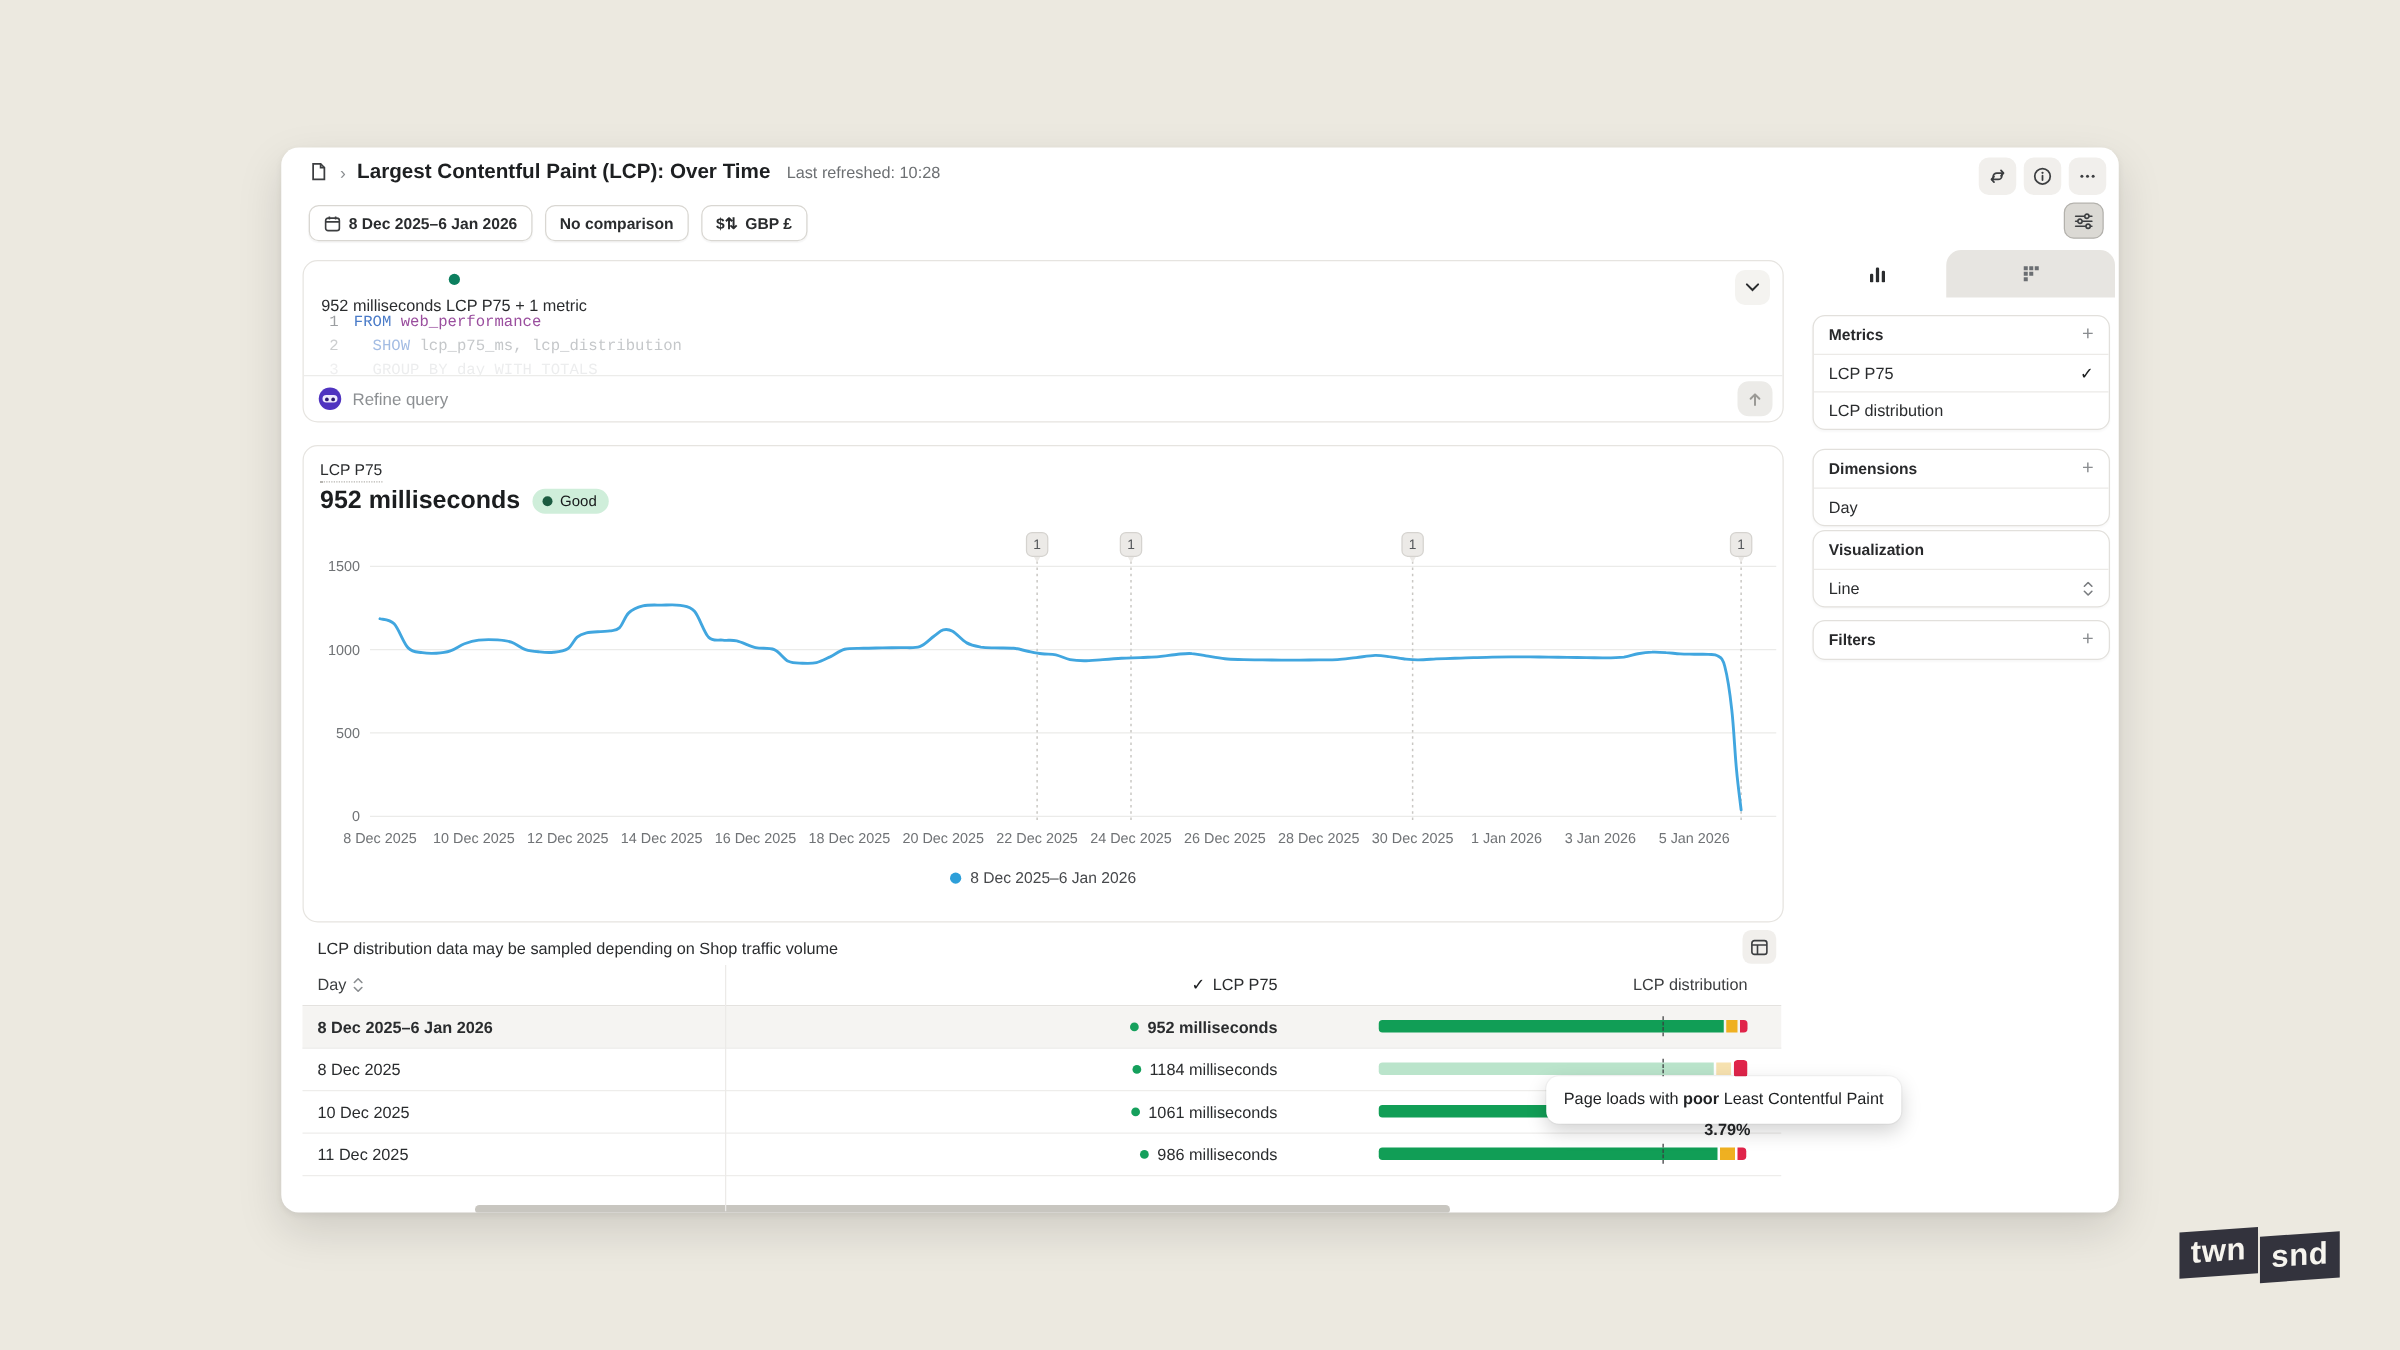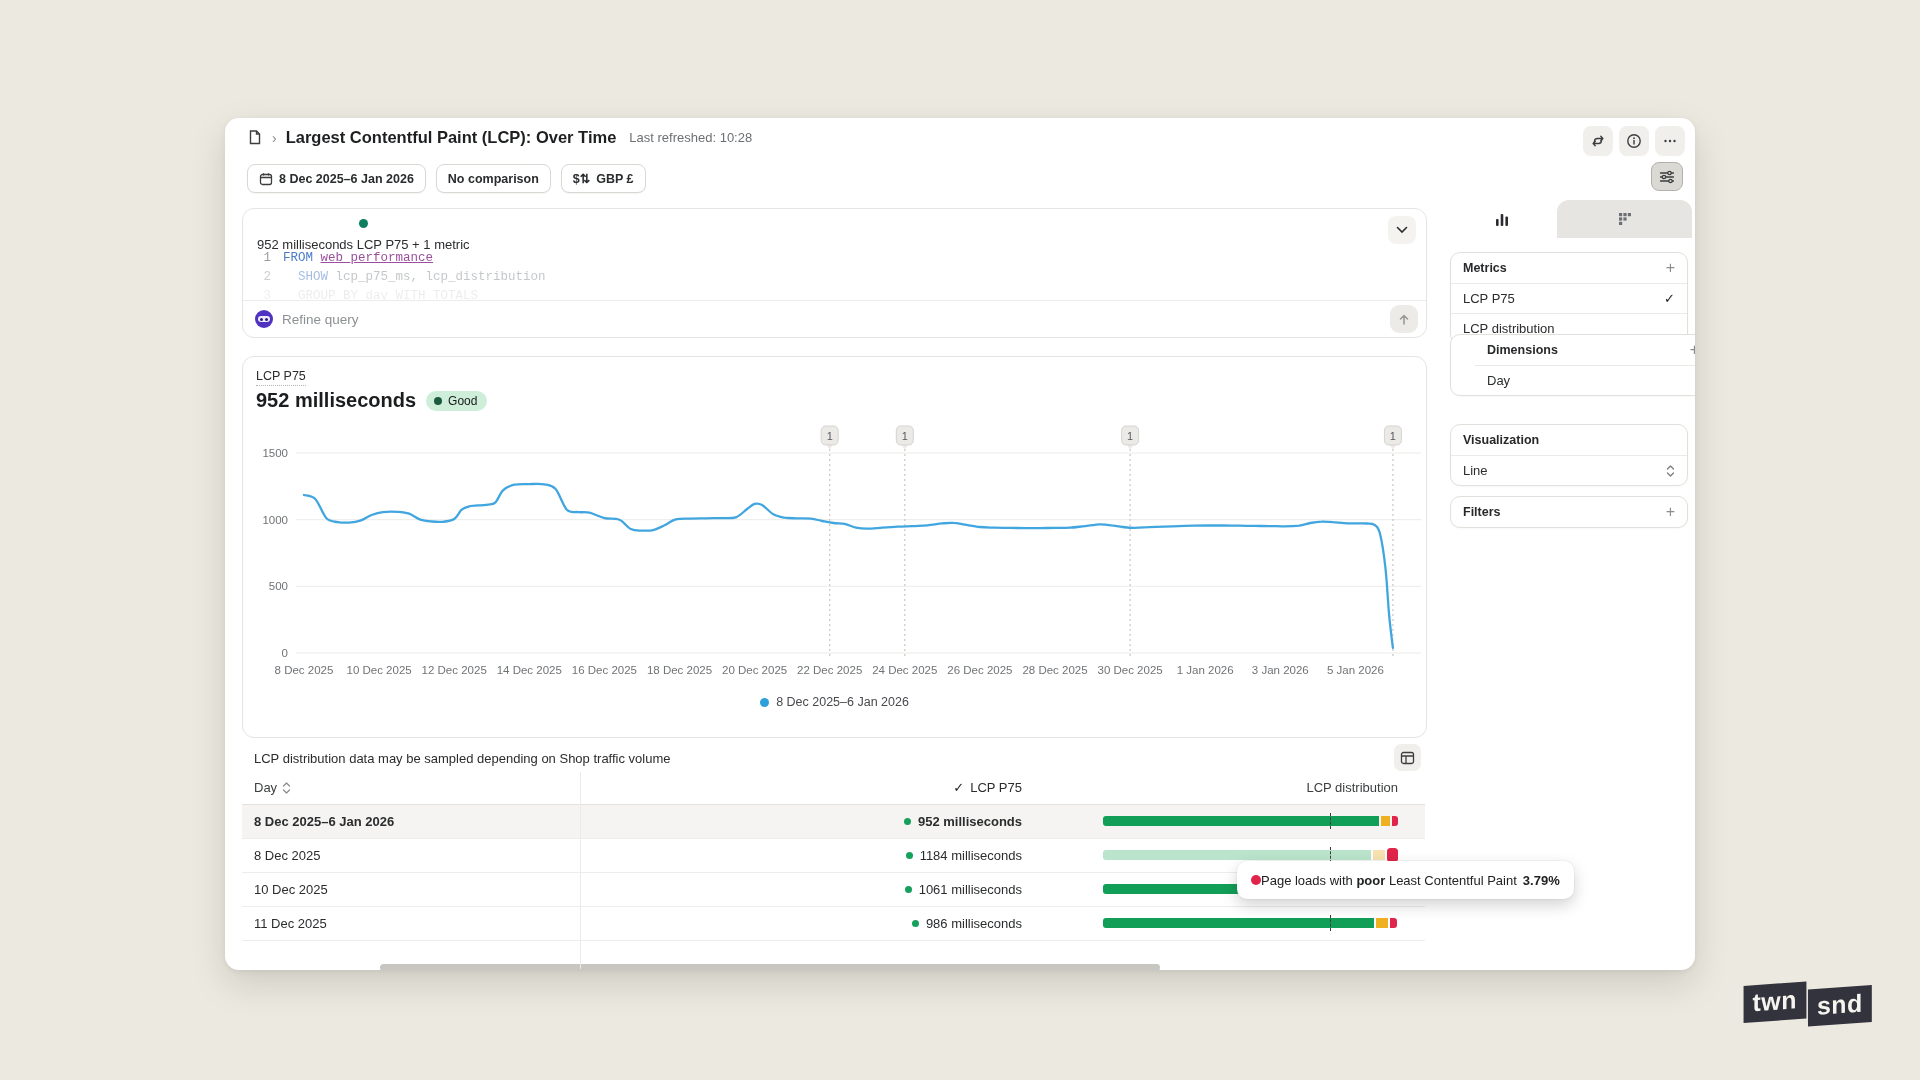--- a/index.html
+++ b/index.html
@@ -26,21 +26,21 @@
   .query-panel{left:17px;top:90px;width:1183px;height:128px;}
   .q-header{position:absolute;left:14px;top:10px;display:flex;align-items:center;gap:9px;font-size:13px;color:#2a2c2e;flex-direction:column;}
   .q-dot{width:9px;height:9px;border-radius:50%;background:#0d7f5f;}
   .q-collapse{position:absolute;right:10px;top:7px;width:28px;height:28px;border-radius:8px;background:#f4f3f0;
         display:flex;align-items:center;justify-content:center;}
   .code{position:absolute;left:14px;top:40px;right:50px;height:52px;overflow:hidden;
         font-family:"Liberation Mono","DejaVu Sans Mono",monospace;font-size:12.5px;line-height:19px;white-space:pre;}
   .code-line{display:flex;}
   .lnum{width:14px;margin-right:12px;color:#9b9ea1;text-align:right;}
   .tok-kw{color:#4a7bc8;}
-  .tok-ident{color:#9a4e9e;text-decoration:underline;}
+  .tok-ident{color:#9a4e9e;}
   .tok-gray{color:#8b9095;}
   .q-footer{position:absolute;left:0;right:0;bottom:0;height:36px;border-top:1px solid #ececea;display:flex;align-items:center;padding:0 8px 0 12px;gap:9px;justify-content:space-between;}
   .refine-text{flex:1;font-size:13.5px;color:#8d9093;}
   .send-btn{width:28px;height:28px;border-radius:9px;background:#ecebe8;display:flex;align-items:center;justify-content:center;color:#a2a19d;font-size:14px;}
   .sidekick{width:18px;height:18px;border-radius:50%;background:#4f33c0;position:relative;}
   .sidekick:before{content:"";position:absolute;left:3px;top:6px;width:12px;height:6px;border-radius:3px;background:#efeafd;}
   .sidekick:after{content:"";position:absolute;left:5px;top:8px;width:3px;height:3px;border-radius:50%;background:#2d1c72;box-shadow:5px 0 0 #2d1c72;}
   
   .chart-panel{left:17px;top:238px;width:1183px;height:380px;}
   .chart-title{position:absolute;left:13px;top:12px;font-size:12.5px;color:#2a2c2e;border-bottom:1px dotted #b6b4b0;padding-bottom:2px;}
@@ -79,22 +79,22 @@
   .tabstrip{position:absolute;left:0;top:82px;width:245px;height:38px;}
   .tab{position:absolute;top:0;height:38px;display:flex;align-items:center;justify-content:center;cursor:pointer;}
   .tab.active{left:0;width:110px;background:#fff;border-radius:12px 12px 0 0;}
   .tab.inactive{left:110px;width:135px;background:#e7e5e1;border-radius:12px 12px 0 0;}
   .side-card{position:absolute;left:3px;width:236px;background:#fff;border:1px solid #e2e0dc;border-radius:10px;box-shadow:0 1px 2px rgba(0,0,0,.03);overflow:hidden;}
   .sc-header{height:30px;display:flex;align-items:center;justify-content:space-between;padding:0 12px;font-size:12.5px;font-weight:700;color:#28292b;}
   .sc-plus{color:#8a8d90;font-size:16px;font-weight:400;cursor:pointer;}
   .sc-item{height:29px;border-top:1px solid #eceae7;display:flex;align-items:center;justify-content:space-between;padding:0 12px;font-size:13px;color:#2a2c2e;cursor:pointer;}
   .chk{color:#1b1d1f;font-size:13px;}
   
-  .tooltip{position:absolute;left:1237px;top:861px;height:38px;display:flex;align-items:center;background:#fff;
-        border-radius:10px;padding:0 14px;box-shadow:0 6px 16px rgba(0,0,0,.18),0 0 0 1px rgba(0,0,0,.03);font-size:13px;color:#202224;z-index:40;white-space:nowrap;}
+  .tooltip{position:absolute;left:1237px;top:861px;height:38px;display:flex;align-items:center;gap:10px;background:#fff;
+        border-radius:10px;padding:0 14px;box-shadow:0 6px 16px rgba(0,0,0,.18),0 0 0 1px rgba(0,0,0,.03);font-size:13px;color:#202224;z-index:40;white-space:nowrap;flex-direction:column;}
   .tt-dot{width:10px;height:10px;border-radius:50%;background:#e0244a;}
   .tt-value{margin-left:6px;}
   
   .logo{position:absolute;left:1742px;top:982px;transform:rotate(-4deg);}
   .logo-block{position:absolute;background:#33333d;color:#f6f4ee;font-weight:700;font-size:25px;letter-spacing:.5px;
         padding:5px 9px 7px 9px;transform:skewX(-4deg);line-height:1;}
   .logo-left{left:0;top:4px;}
   .logo-right{left:64px;top:12px;}
   svg{display:block;}
 </style>
@@ -367,21 +367,21 @@
               <span class="sc-plus">+</span>
             </div>
             <div class="sc-item">
               <span>LCP P75</span>
               <span class="chk">✓</span>
             </div>
             <div class="sc-item">
               <span>LCP distribution</span>
             </div>
           </div>
-          <div class="side-card" style="top: 216px; padding-left: 24px;">
+          <div class="side-card" style="top: 241px;">
             <div class="sc-header">
               <span>Dimensions</span>
               <span class="sc-plus">+</span>
             </div>
             <div class="sc-item">
               <span>Day</span>
             </div>
           </div>
           <div class="side-card" style="top: 306px;">
             <div class="sc-header">

